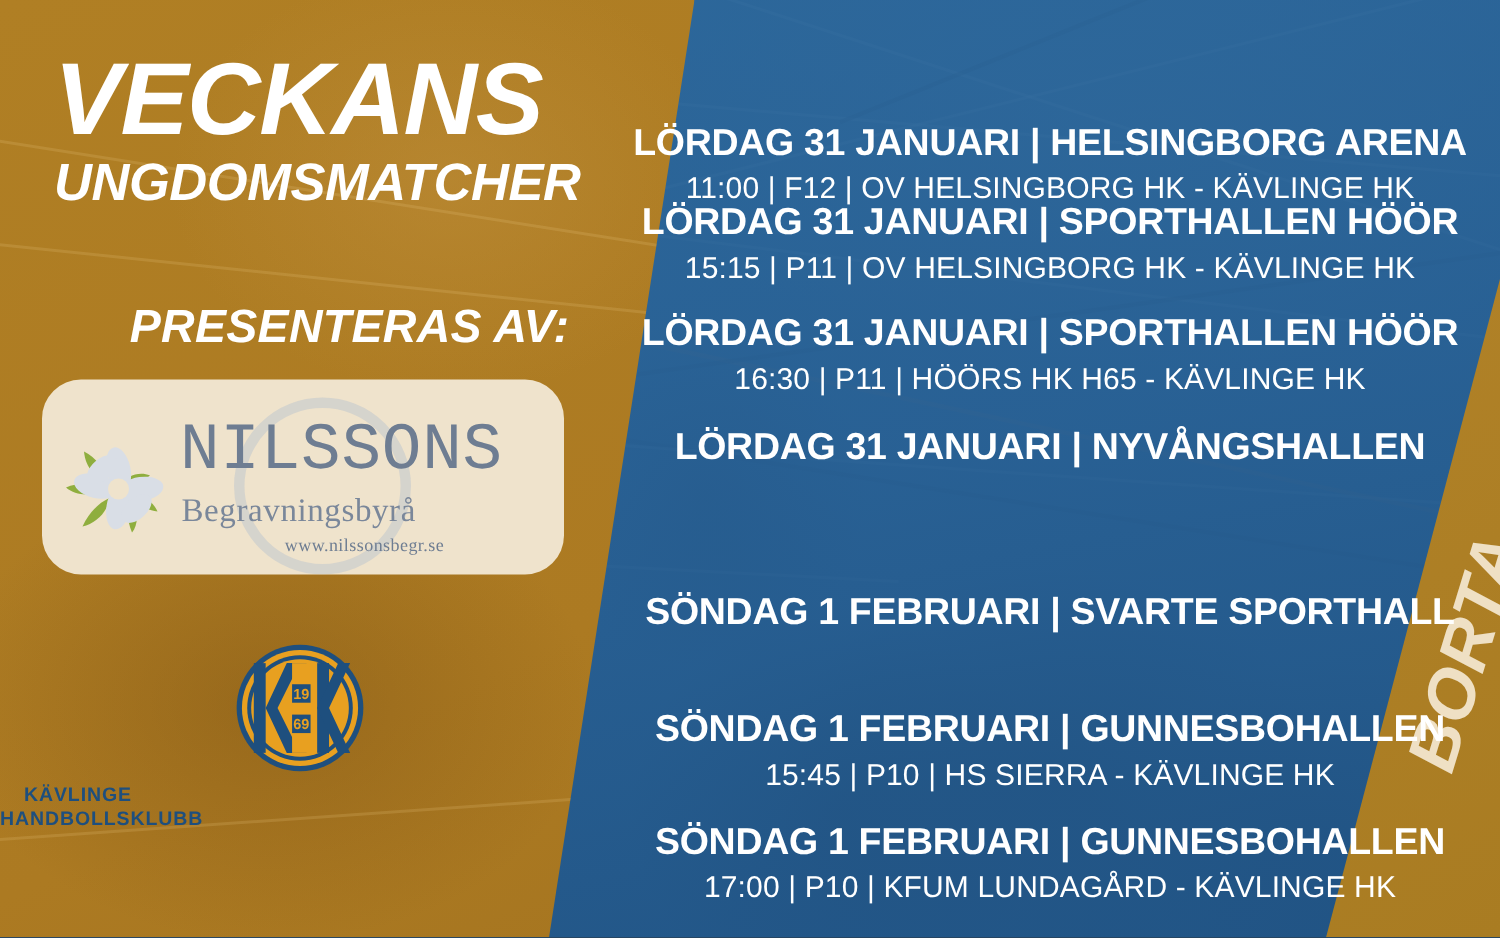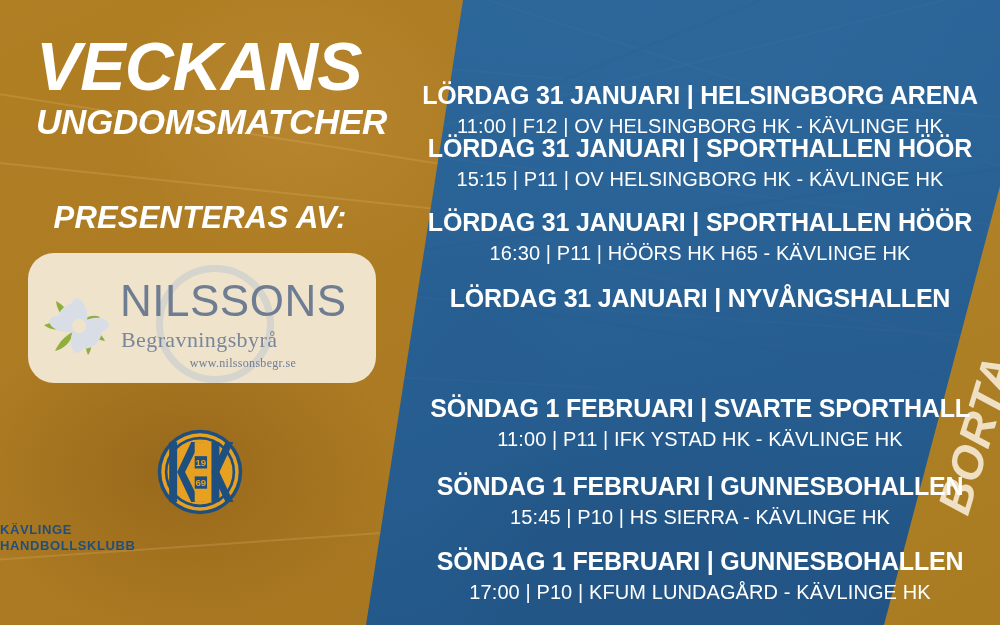--- a/index.html
+++ b/index.html
@@ -132,20 +132,21 @@
     left: 0;
     top: 200px;
     width: 400px;
     text-align: center;
     color: #FFFFFF;
     font-size: 31px;
     font-weight: 700;
     font-style: italic;
     letter-spacing: .2px;
     white-space: nowrap;
+    padding-left: 33px;
   }
 
   
   .sponsor-card {
     position: absolute;
     left: 28px;
     top: 253px;
     width: 348px;
     height: 130px;
     background: #EFE3CC;
@@ -167,21 +168,21 @@
     top: 38px;
     width: 74px;
     height: 70px;
   }
   .sponsor-name {
     position: absolute;
     left: 92px;
     top: 26px;
     width: 250px;
     color: #6E7D92;
-    font-family: Liberation Sans, sans-serif;
+    font-family: Liberation Mono, monospace;
     font-size: 44px;
     font-weight: 400;
     letter-spacing: .5px;
     line-height: 1;
     white-space: nowrap;
   }
   .sponsor-sub {
     position: absolute;
     left: 93px;
     top: 76px;
@@ -220,21 +221,21 @@
     display: block;
     margin: 0 auto;
   }
   .club-name1, .club-name2 {
     color: #1E4F7E;
     font-size: 13px;
     font-weight: 700;
     letter-spacing: .6px;
     line-height: 1.25;
   }
-  .club-name1 { margin-top: 6px; }
+  .club-name1 { margin-top: 6px; padding-left: 16px; }
 
   
   .matches {
     position: absolute;
     left: 400px;
     top: 0;
     width: 600px;
     height: 625px;
   }
   .match {
@@ -360,21 +361,20 @@
       <div class="m-head">LÖRDAG 31 JANUARI | SPORTHALLEN HÖÖR</div>
       <div class="m-info">16:30 | P11 | HÖÖRS HK H65 - KÄVLINGE HK</div>
     </div>
 
     <div class="match" style="top:285px;text-align:center;">
       <div class="m-head">LÖRDAG 31 JANUARI | NYVÅNGSHALLEN</div>
     </div>
 
     <div class="match" style="top:395px;">
       <div class="m-head">SÖNDAG 1 FEBRUARI | SVARTE SPORTHALL</div>
-      <div class="m-info">11:00 | P11 | IFK YSTAD HK - KÄVLINGE HK</div>
     </div>
 
     <div class="match" style="top:473px;">
       <div class="m-head">SÖNDAG 1 FEBRUARI | GUNNESBOHALLEN</div>
       <div class="m-info">15:45 | P10 | HS SIERRA - KÄVLINGE HK</div>
     </div>
 
     <div class="match" style="top:548px;">
       <div class="m-head">SÖNDAG 1 FEBRUARI | GUNNESBOHALLEN</div>
       <div class="m-info">17:00 | P10 | KFUM LUNDAGÅRD - KÄVLINGE HK</div>

